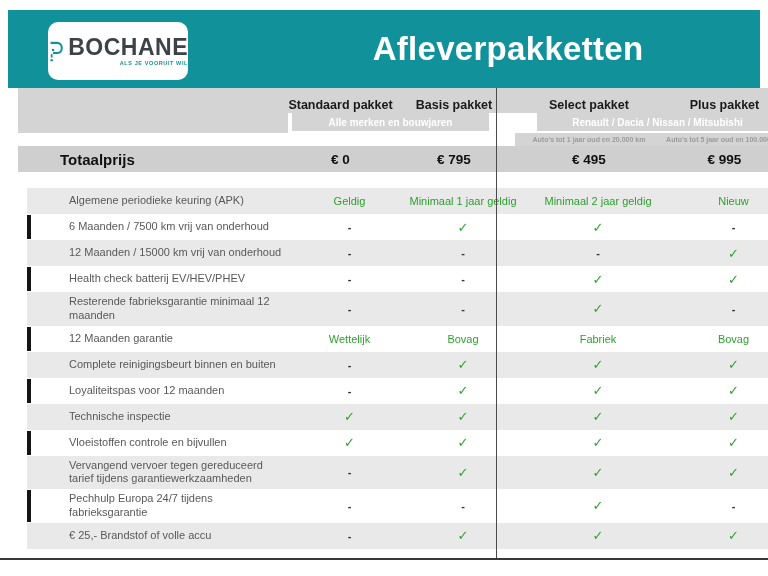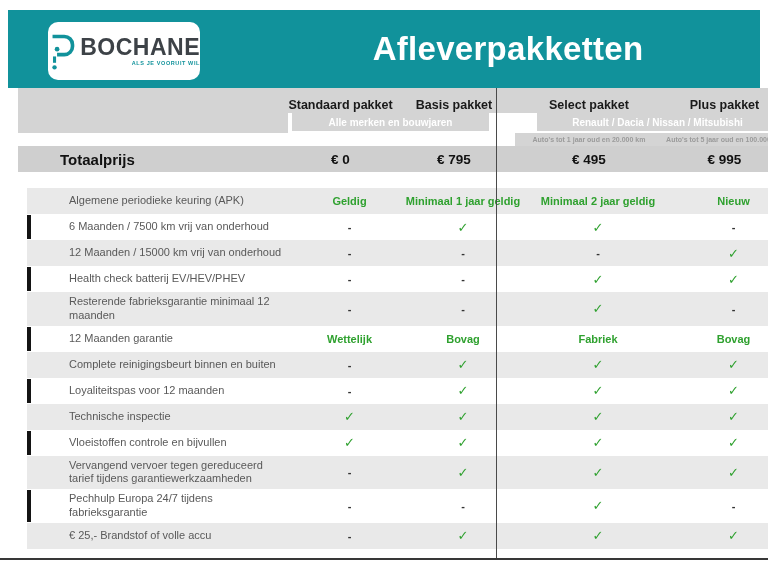--- a/index.html
+++ b/index.html
@@ -2,21 +2,21 @@
 <html><head>
 <meta charset="utf-8">
 <style>
   html,body{margin:0;padding:0;background:#ffffff;}
   .page{position:relative;width:768px;height:576px;background:#ffffff;overflow:hidden;
         font-family:"Liberation Sans","DejaVu Sans",sans-serif;}
 
   
   .banner{position:absolute;left:8px;top:10px;width:752px;height:78px;background:#11929b;
           display:flex;align-items:center;}
-  .logo-box{position:absolute;left:40px;top:12px;width:152px;height:58px;background:#ffffff;
+  .logo-box{position:absolute;left:40px;top:12px;width:140px;height:58px;background:#ffffff;
             border-radius:10px;display:flex;align-items:center;justify-content:center;gap:5px;}
   .logo-text{display:flex;flex-direction:column;align-items:flex-end;line-height:1;}
   .brand-name{font-size:23px;font-weight:bold;color:#3d4247;letter-spacing:.5px;}
   .brand-tagline{font-size:5.5px;font-weight:bold;color:#11929b;letter-spacing:.6px;margin-top:2px;}
   .title-wrap{position:absolute;left:192px;right:0;top:0;bottom:0;display:flex;align-items:center;justify-content:center;border-radius:15px;}
   .page-title{margin:0;transform:translateX(28px);color:#ffffff;font-size:33px;font-weight:800;letter-spacing:.3px;}
 
   
   .band{display:grid;grid-template-columns:270px 105px 122px 148px 123px;padding-left:18px;}
   .cell-c{display:flex;align-items:center;justify-content:center;text-align:center;}
@@ -47,21 +47,21 @@
   .rows{position:absolute;left:0;top:188px;width:768px;padding-left:27px;}
   .row{display:grid;grid-template-columns:270px 105px 122px 148px 123px;min-height:26px;position:relative;}
   .row.gray{background:#e9e9e9;}
   .row.white{background:#ffffff;}
   .row.white::before{content:"";position:absolute;left:0;top:1px;bottom:1px;width:4px;background:#141414;}
   .feat-label{font-size:11px;color:#595959;display:flex;align-items:center;
               padding:3px 10px 3px 42px;line-height:1.25;}
   .val{font-size:11px;}
   .val.check{color:#2fa12f;font-weight:bold;font-size:13px;}
   .val.dash{color:#333333;font-weight:bold;}
-  .val.text-val{color:#2fa12f;font-weight:bold;}
+  .val.text-val{color:#2fa12f;font-weight:normal;}
 
   
   .divider-v{position:absolute;left:496px;top:88px;width:1px;height:470px;background:#4a4a4a;}
   .bottom-line{position:absolute;left:0;top:558px;width:768px;height:2px;background:#383838;}
 </style>
 </head>
 <body>
 
 <div class="page">
 

